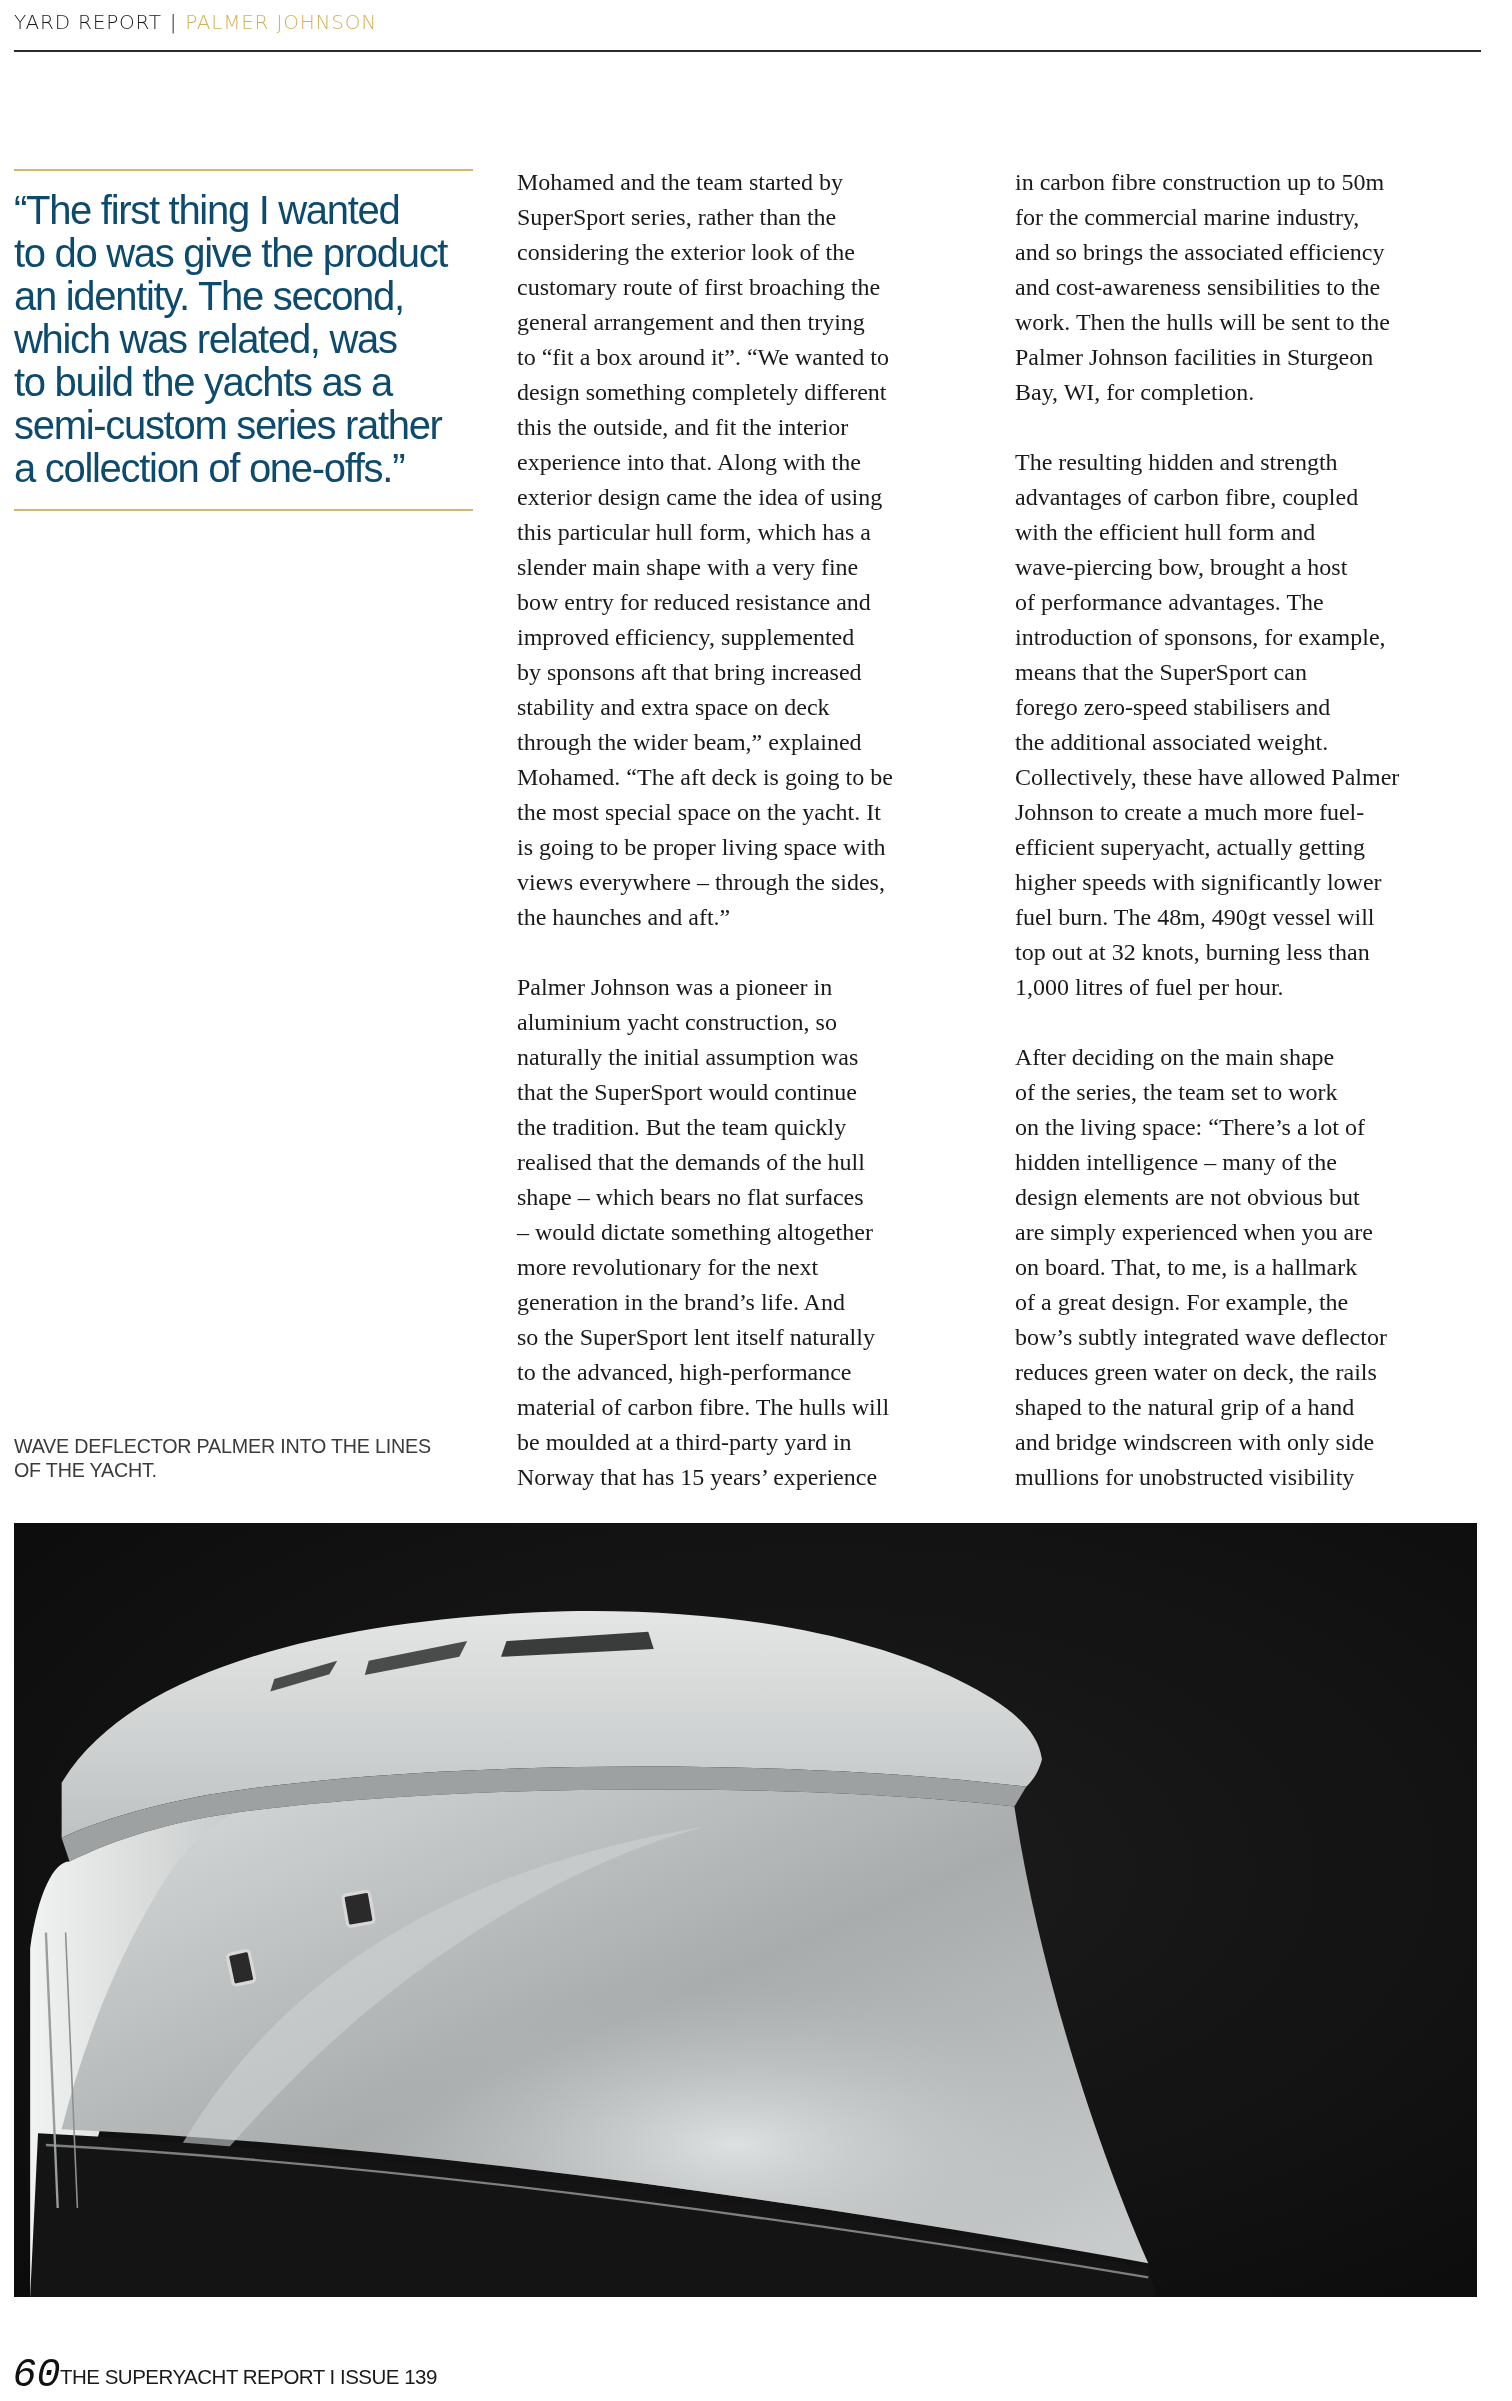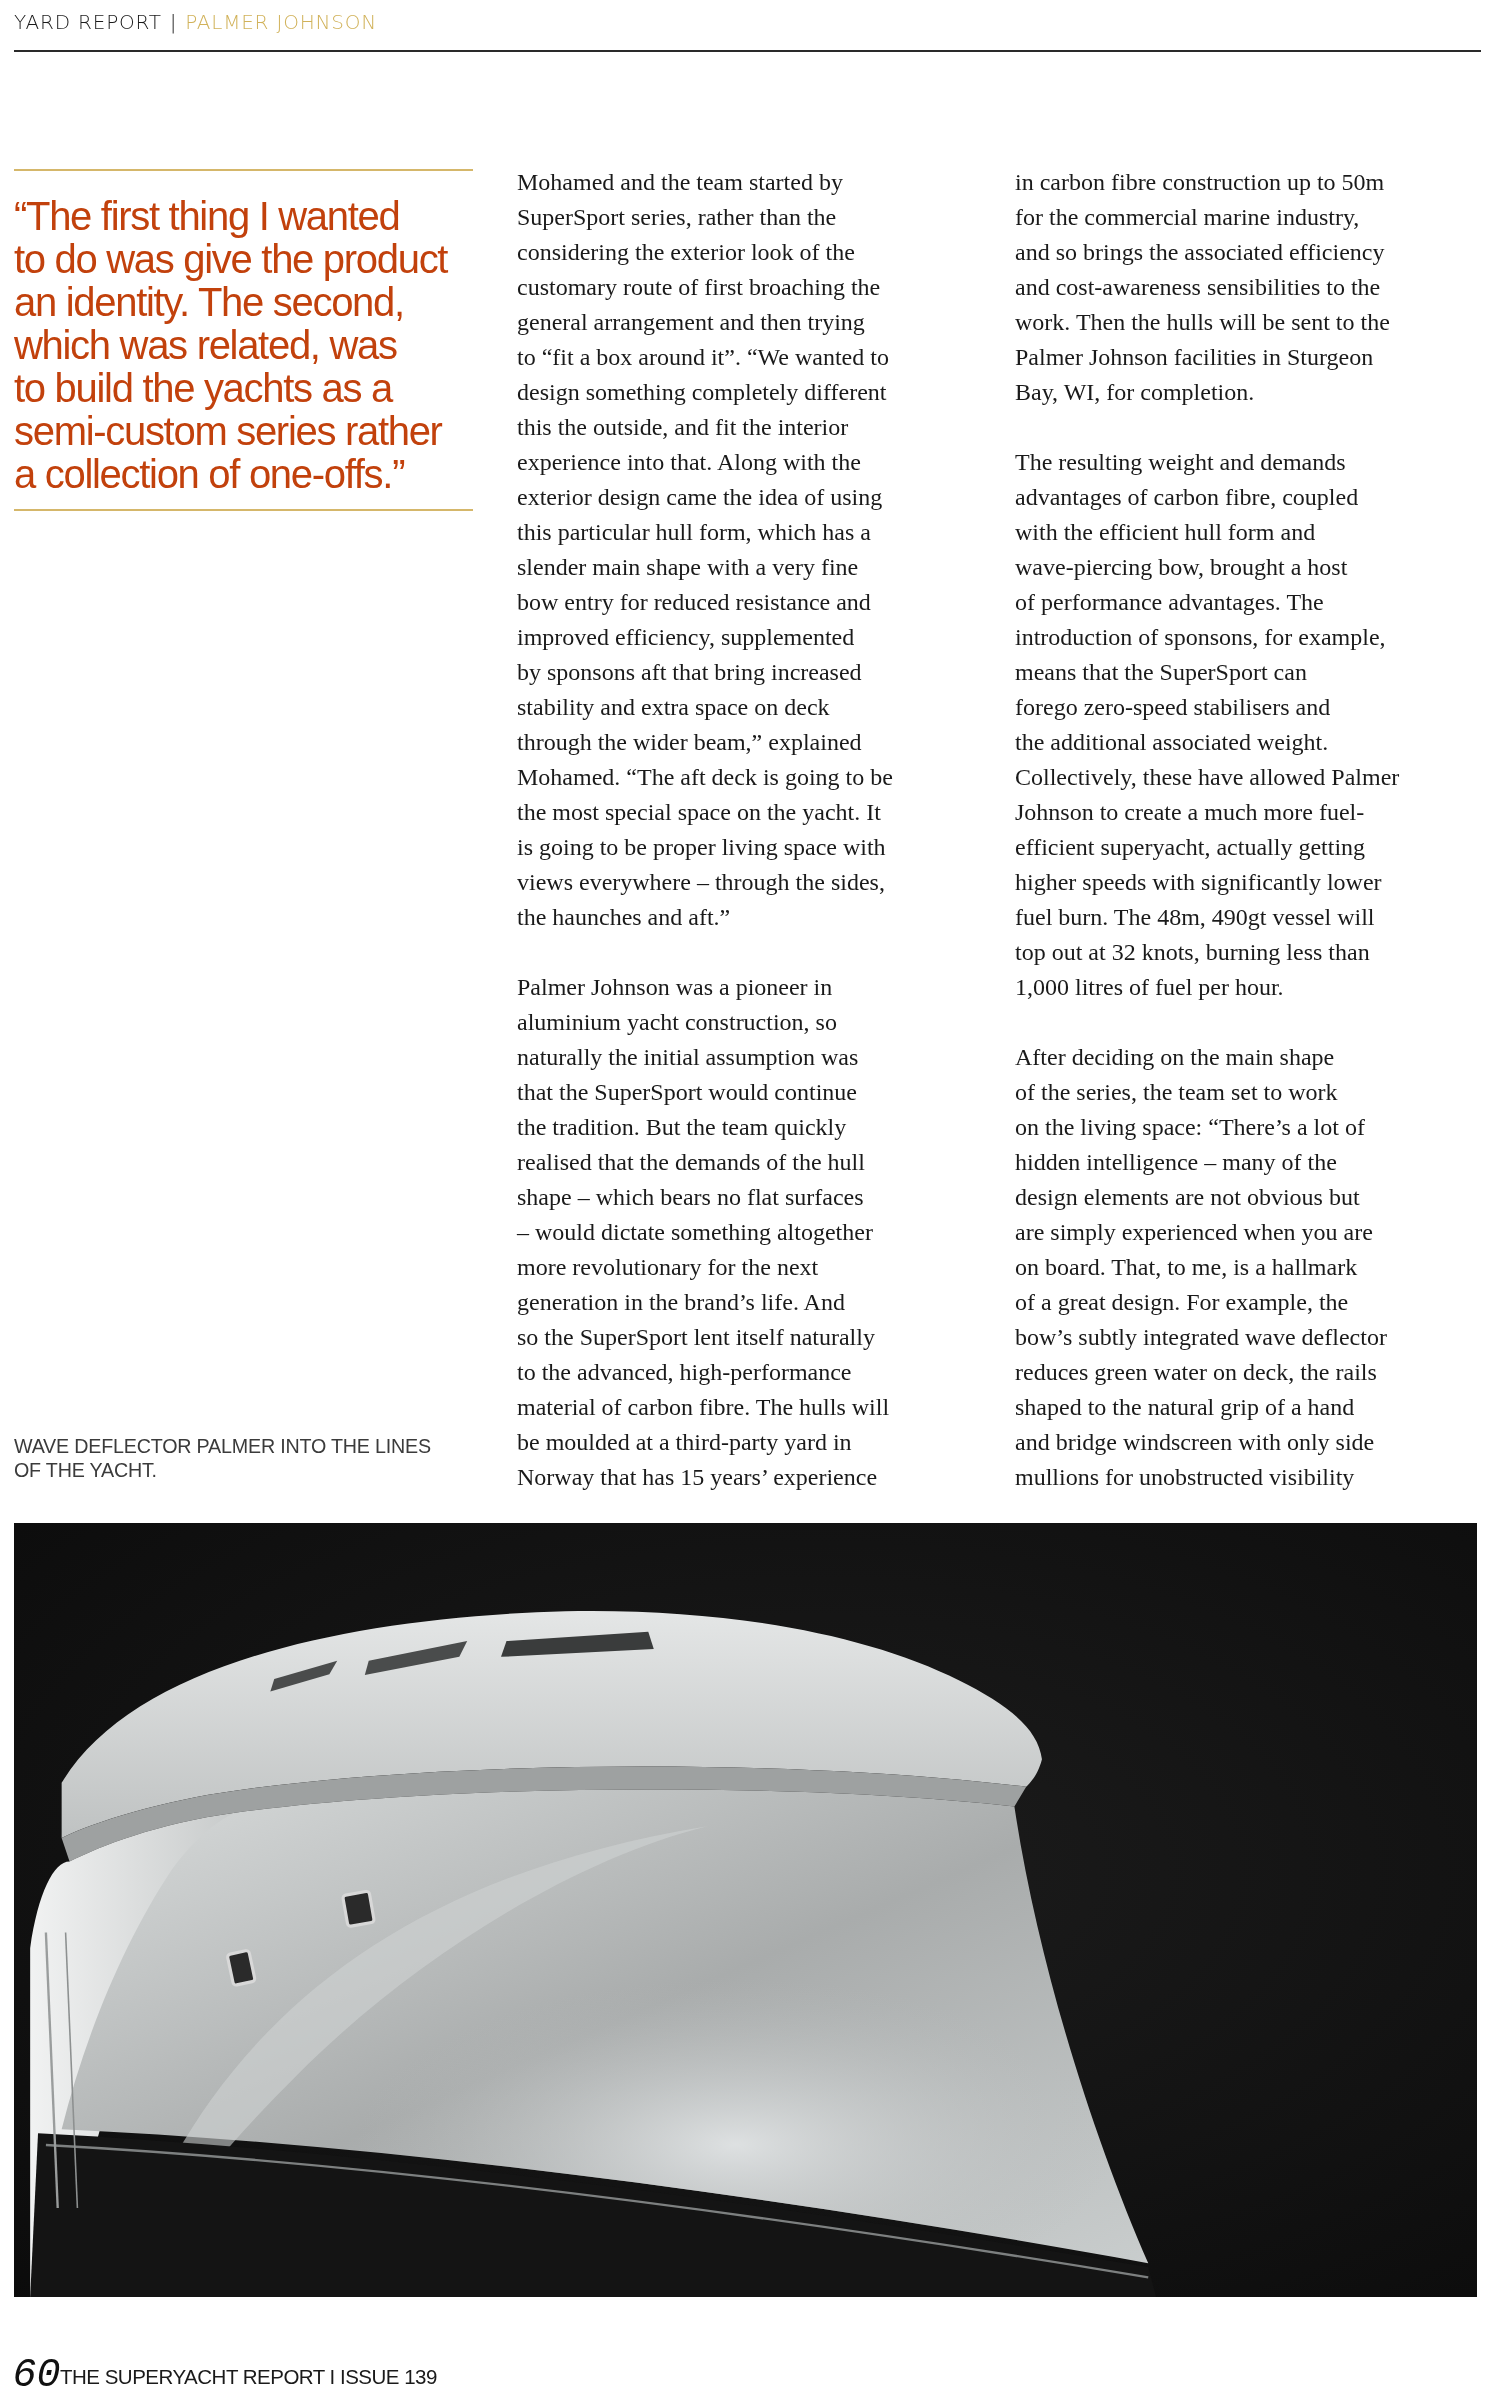--- a/index.html
+++ b/index.html
@@ -16,22 +16,22 @@
   .running-head .section { color: #1a1a1a; }
   .running-head .sep { color: #1a1a1a; margin: 0 7.9px; }
   .running-head .subject { color: #d1b25a; }
   .head-rule { left: 14px; top: 50px; width: 1467px; height: 2.4px; background: #2a2a2a; }
 
   
   .pq-rule { left: 14px; width: 459px; height: 1.6px; background: #d5b76a; }
   .pull-quote {
     left: 14px; top: 189px; width: 473px;
     font-family: "Liberation Sans", sans-serif;
-    font-size: 40px; line-height: 43px; color: #c2410c;
-    letter-spacing: -1.3px; font-weight: 400; margin-top: 6px;
+    font-size: 40px; line-height: 43px; color: #0c4a6e;
+    letter-spacing: -1.3px; font-weight: 400;
   }
   .pull-quote .ln { display: block; white-space: nowrap; }
 
   
   .caption {
     left: 14px; top: 1435px; width: 473px;
     font-family: "Liberation Sans", sans-serif;
     font-size: 19.7px; line-height: 23.6px; color: #3b3b3b; letter-spacing: -0.2px;
   }
   .caption .ln { display: block; white-space: nowrap; }
@@ -139,21 +139,21 @@
       <span class="ln">in carbon fibre construction up to 50m</span>
       <span class="ln">for the commercial marine industry,</span>
       <span class="ln">and so brings the associated efficiency</span>
       <span class="ln">and cost-awareness sensibilities to the</span>
       <span class="ln">work. Then the hulls will be sent to the</span>
       <span class="ln">Palmer Johnson facilities in Sturgeon</span>
       <span class="ln">Bay, WI, for completion.</span>
     </div>
   <span class="gap"></span>
   <div id="c1p1">
-      <span class="ln">The resulting weight and demands</span>
+      <span class="ln">The resulting hidden and strength</span>
       <span class="ln">advantages of carbon fibre, coupled</span>
       <span class="ln">with the efficient hull form and</span>
       <span class="ln">wave-piercing bow, brought a host</span>
       <span class="ln">of performance advantages. The</span>
       <span class="ln">introduction of sponsons, for example,</span>
       <span class="ln">means that the SuperSport can</span>
       <span class="ln">forego zero-speed stabilisers and</span>
       <span class="ln">the additional associated weight.</span>
       <span class="ln">Collectively, these have allowed Palmer</span>
       <span class="ln">Johnson to create a much more fuel-</span>

